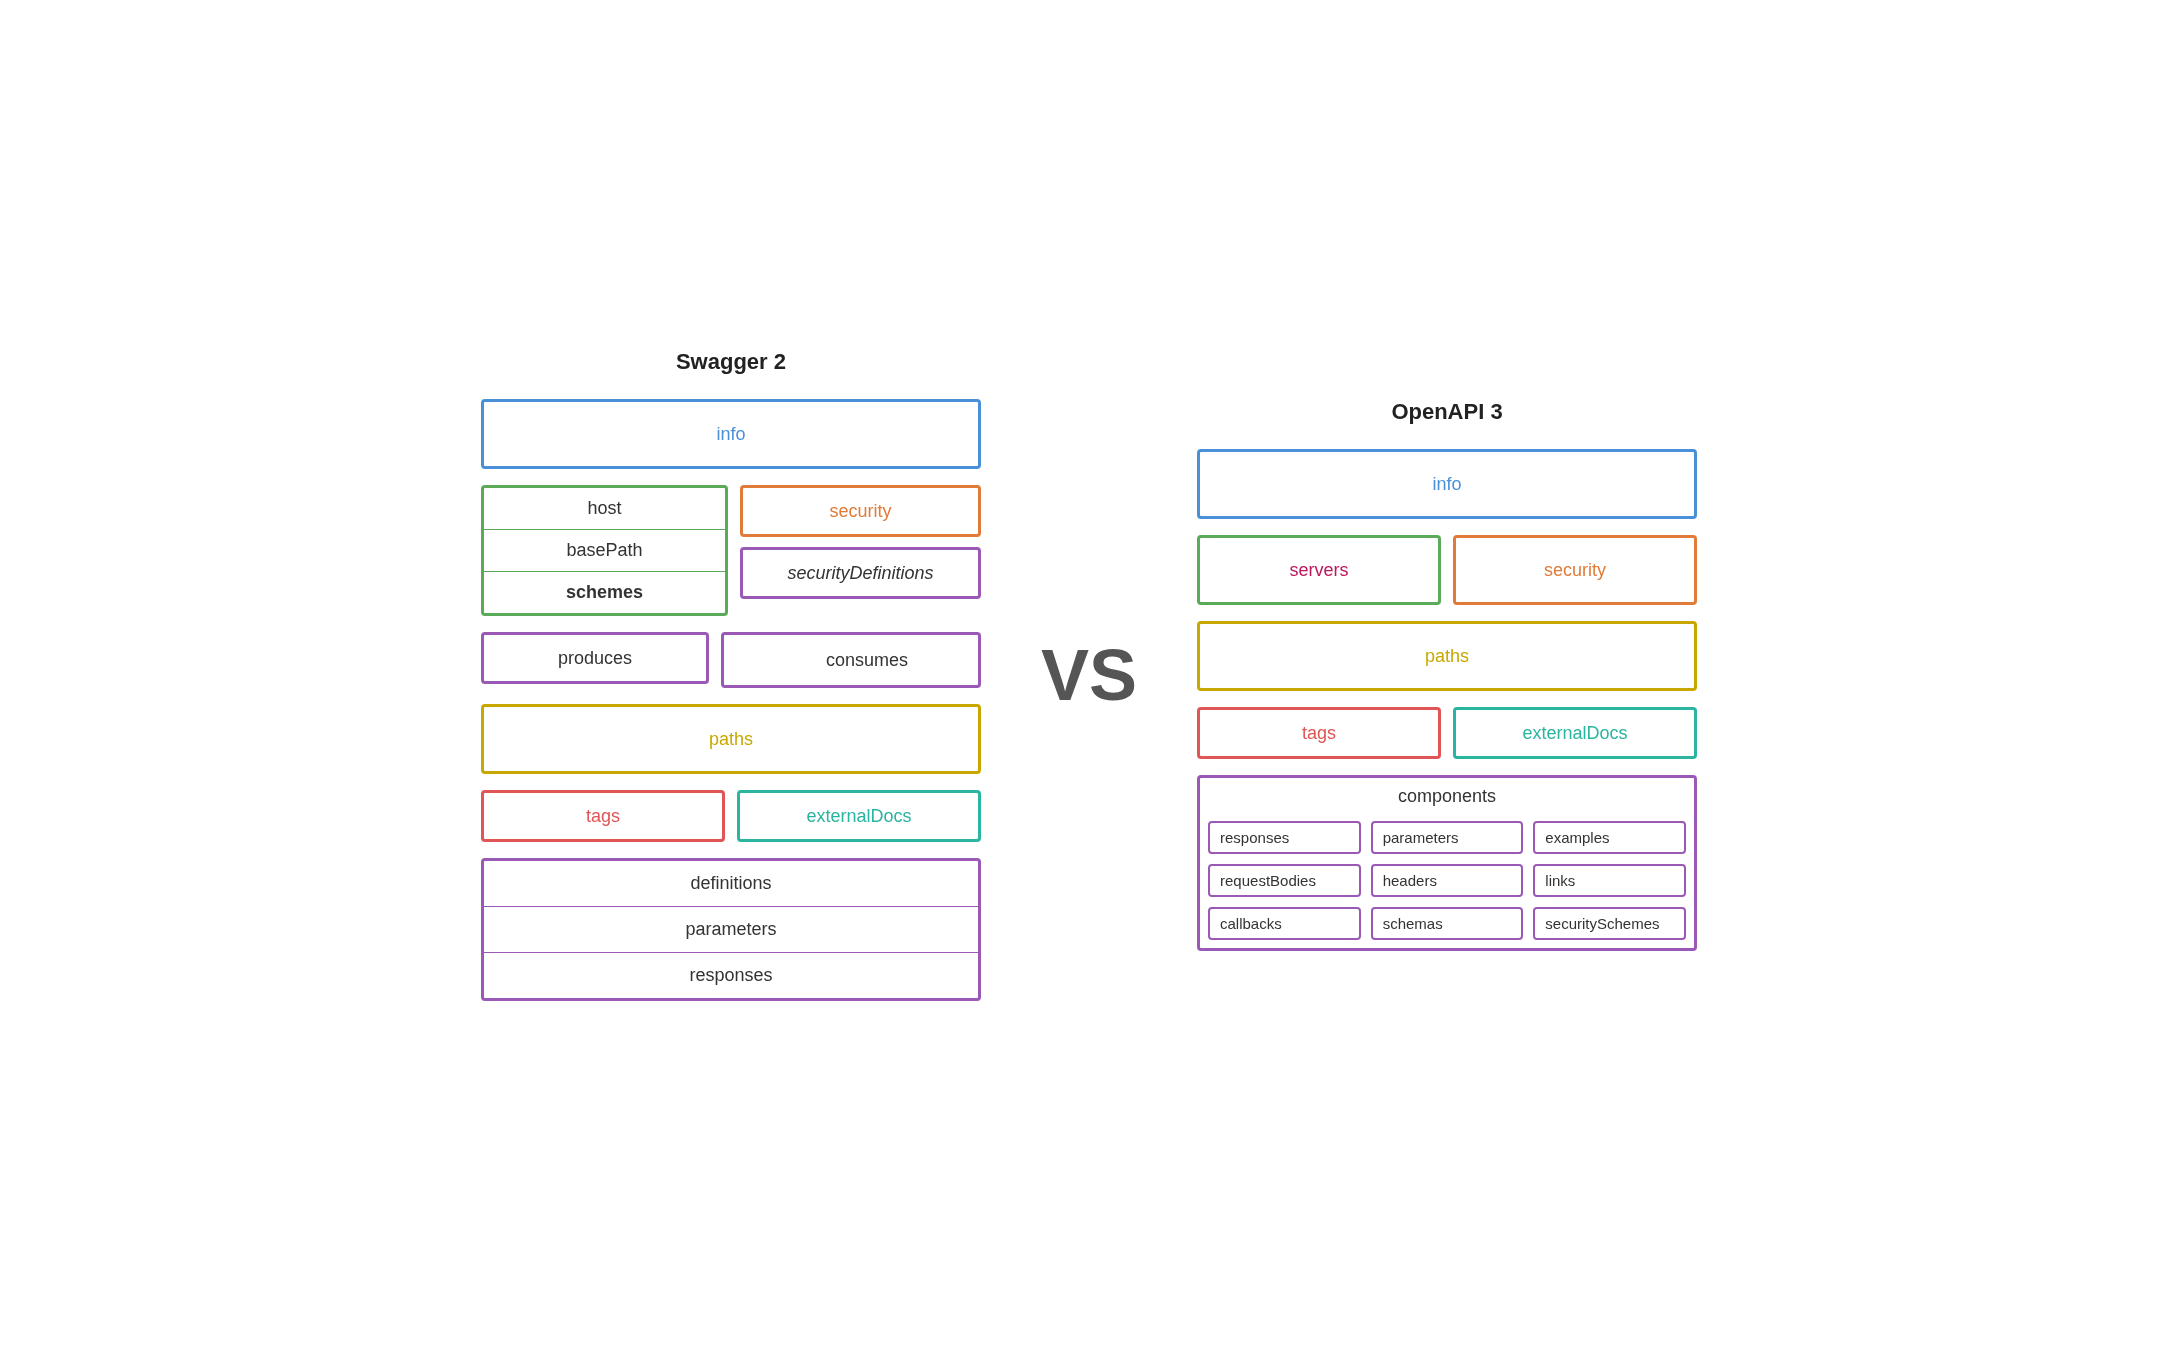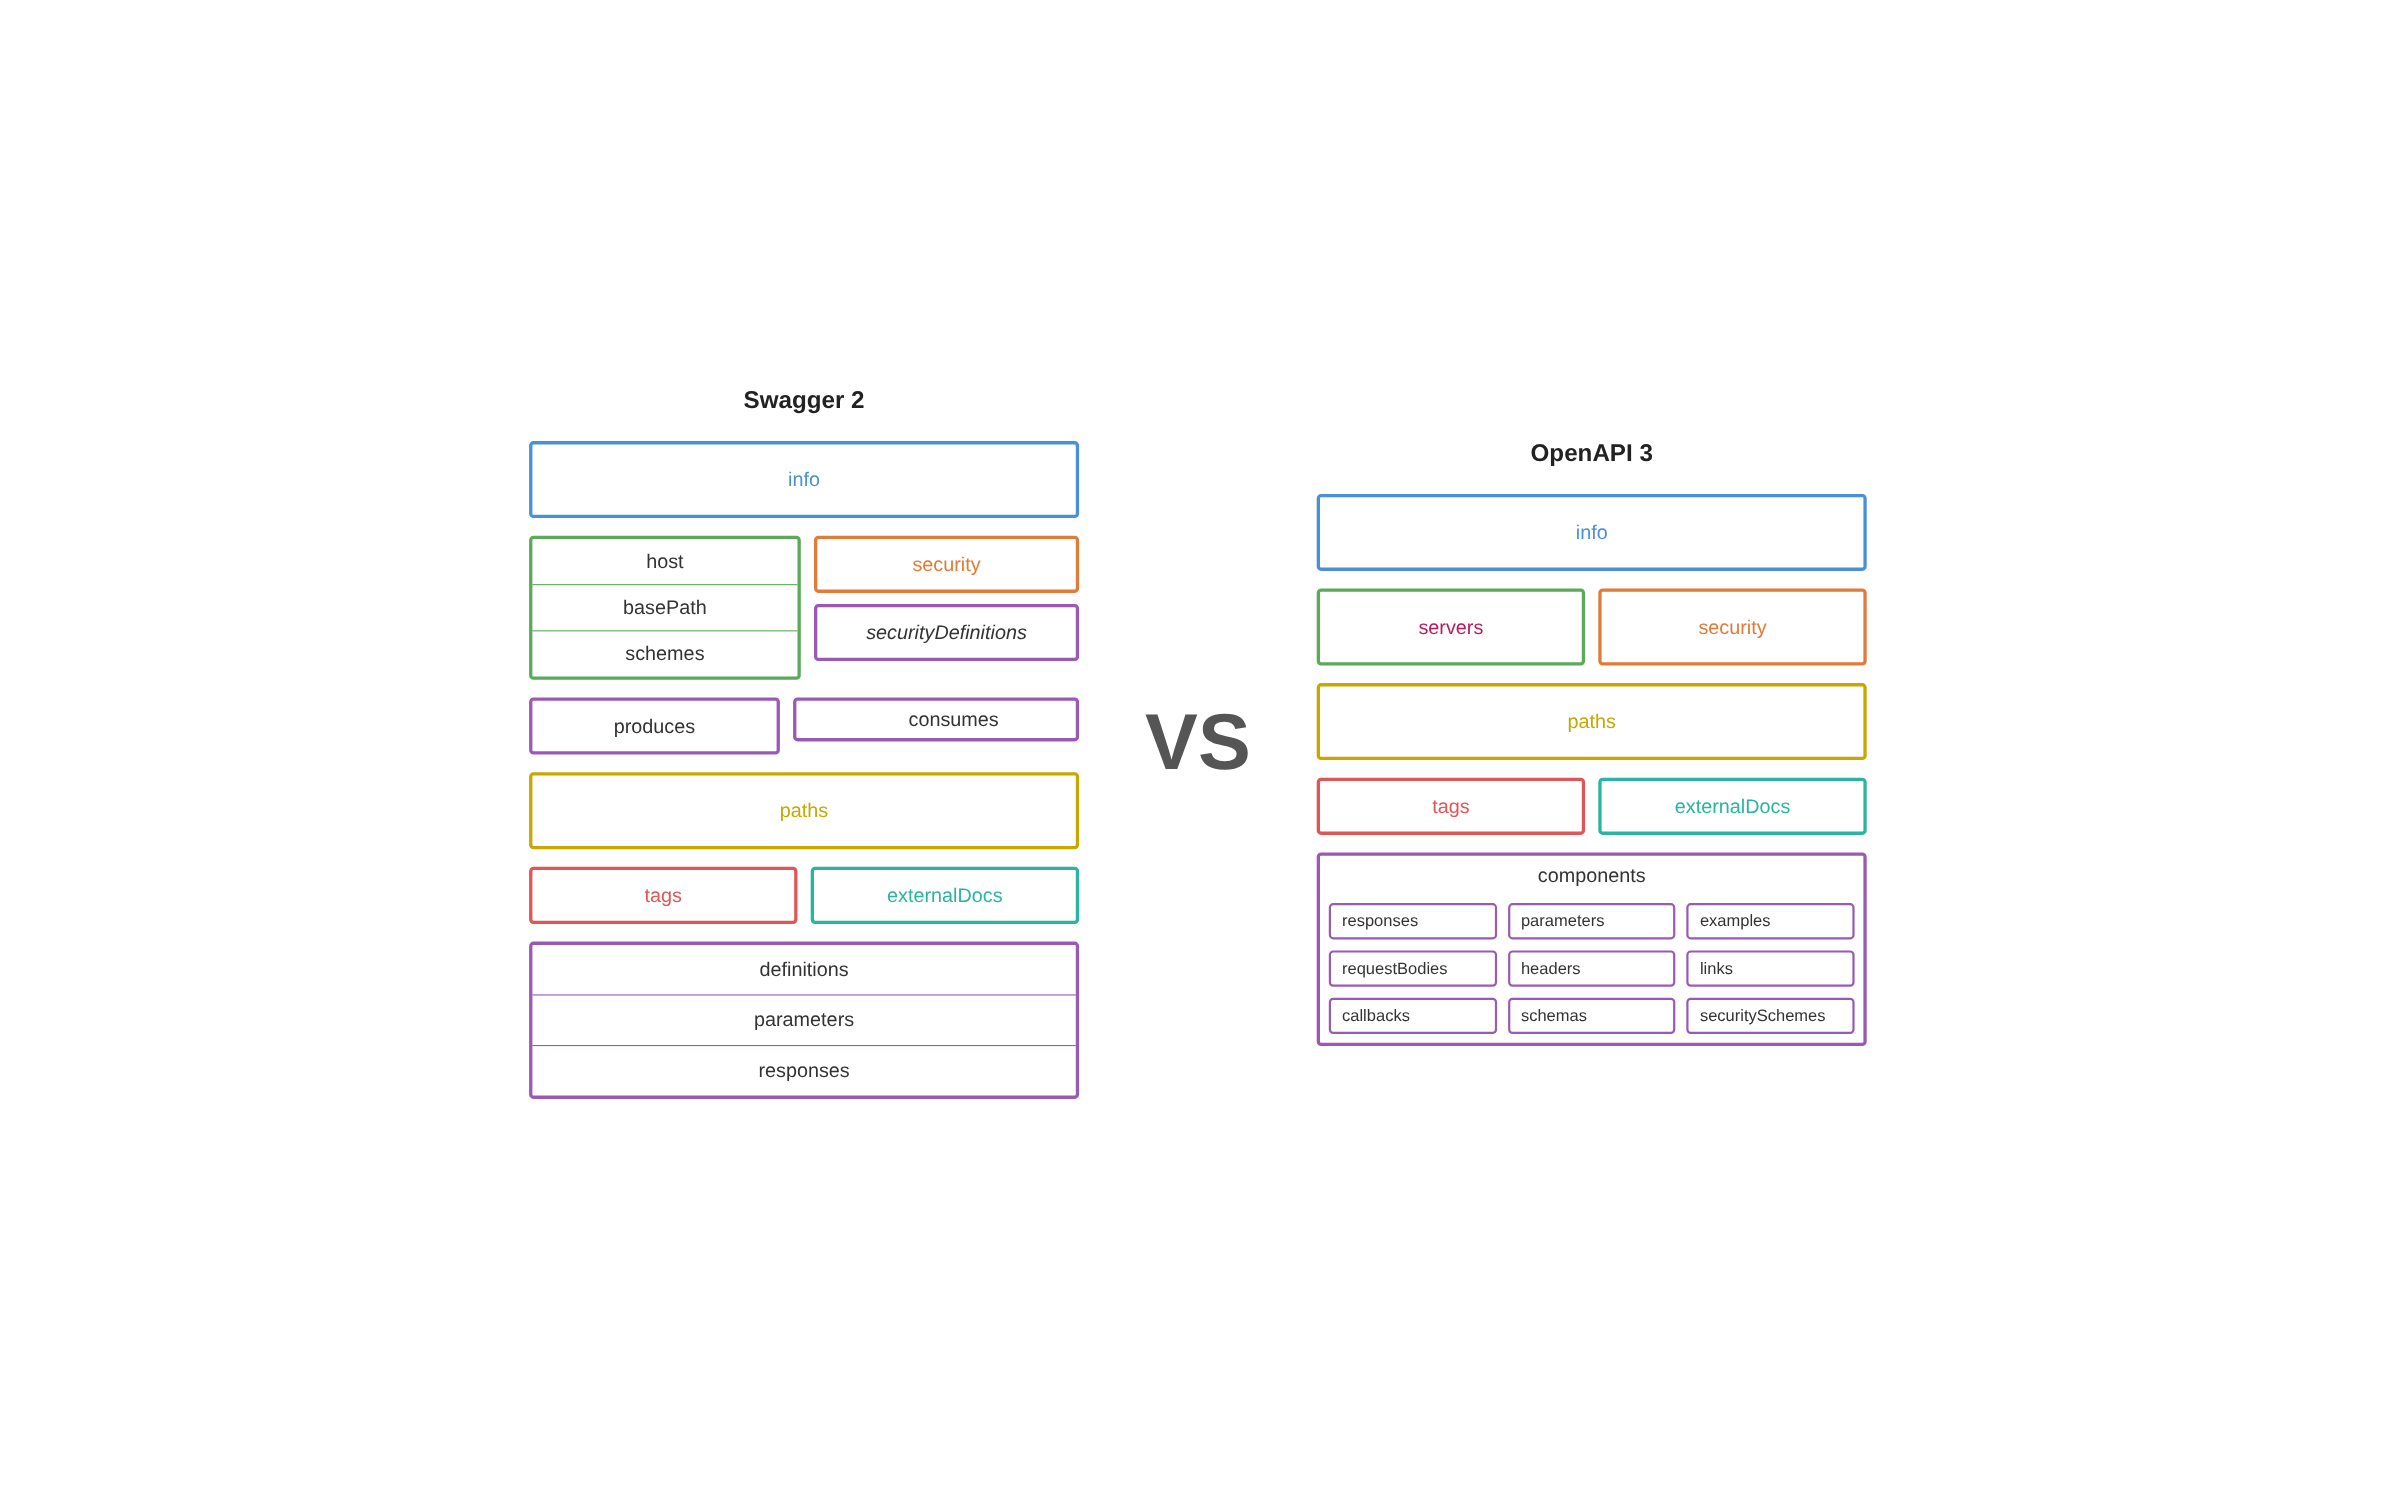--- a/index.html
+++ b/index.html
@@ -77,21 +77,21 @@
     }
     .sw-host-group .box-green-inner {
       display: flex;
       align-items: center;
       justify-content: center;
       padding: 10px;
       color: #333;
       font-size: 18px;
       border-bottom: 1px solid #5aaa5a;
     }
-    .sw-host-group .box-green-inner:last-child { border-bottom: none; }
+    .sw-host-group .box-green-inner:last-child { border-bottom: none; font-weight: bold; }
     .sw-security-group {
       flex: 1;
       display: flex;
       flex-direction: column;
       gap: 10px;
     }
     .sw-paths { width: 100%; height: 70px; }
     .sw-tags-row { display: flex; width: 100%; gap: 12px; }
     .sw-definitions-group {
       border: 3px solid #9b59b6;
@@ -165,21 +165,21 @@
         <div class="box box-purple" style="height:52px;font-style:italic;">
           <span>securityDefinitions</span>
         </div>
       </div>
     </div>
 
     <div class="row">
       <div class="box box-purple col-half" style="height:52px;">
         <span>produces</span>
       </div>
-      <div class="box box-purple col-half" style="height:40px;padding-left:48px;">
+      <div class="box box-purple col-half" style="height:56px;padding-left:48px;">
         <span>consumes</span>
       </div>
     </div>
 
     <div class="box box-yellow full-width sw-paths">
       <span>paths</span>
     </div>
 
     <div class="sw-tags-row">
       <div class="box box-red col-half" style="height:52px;">

